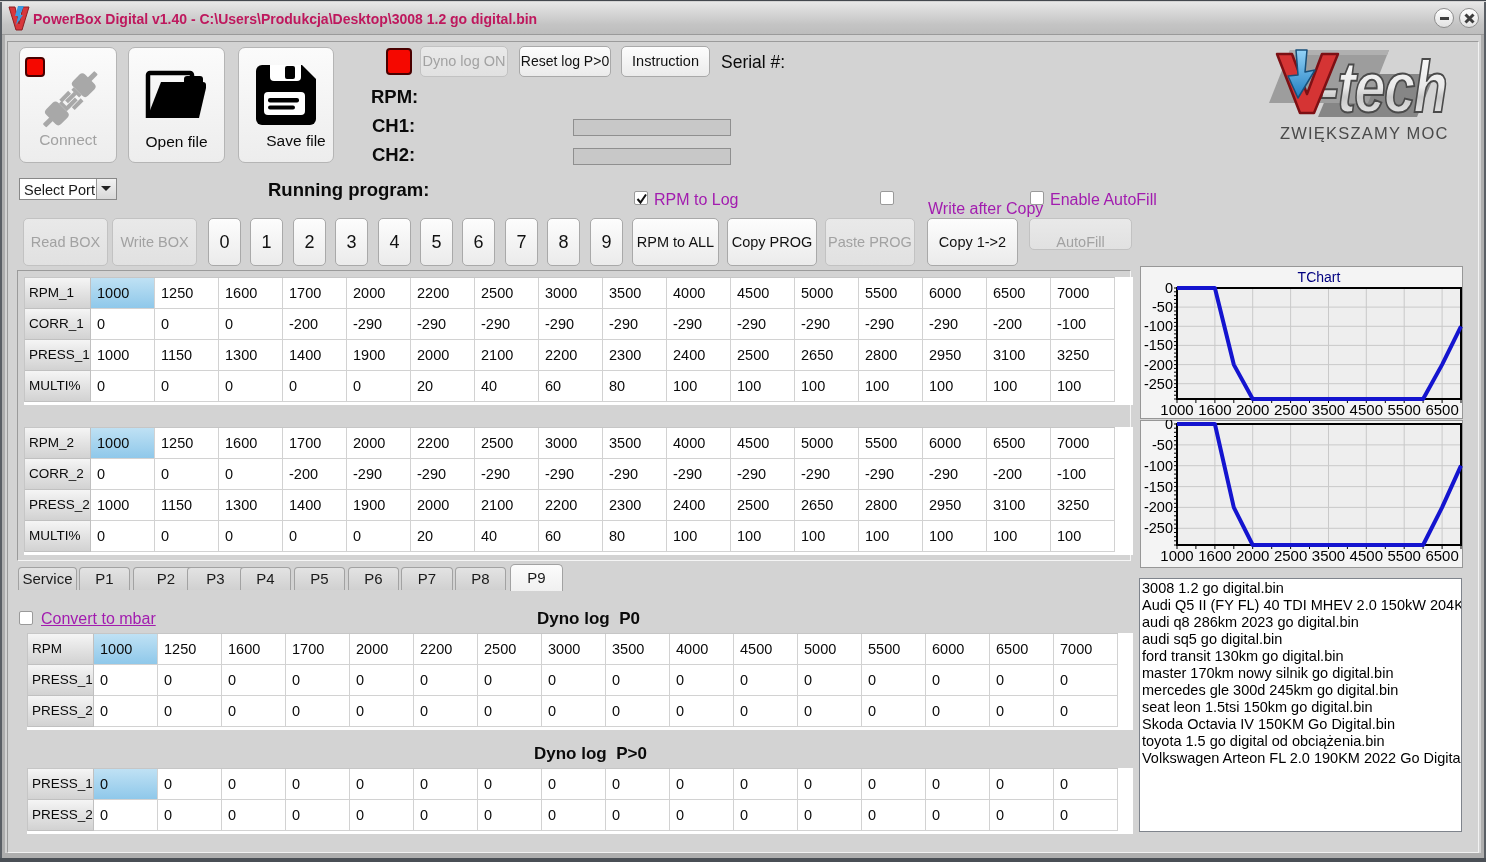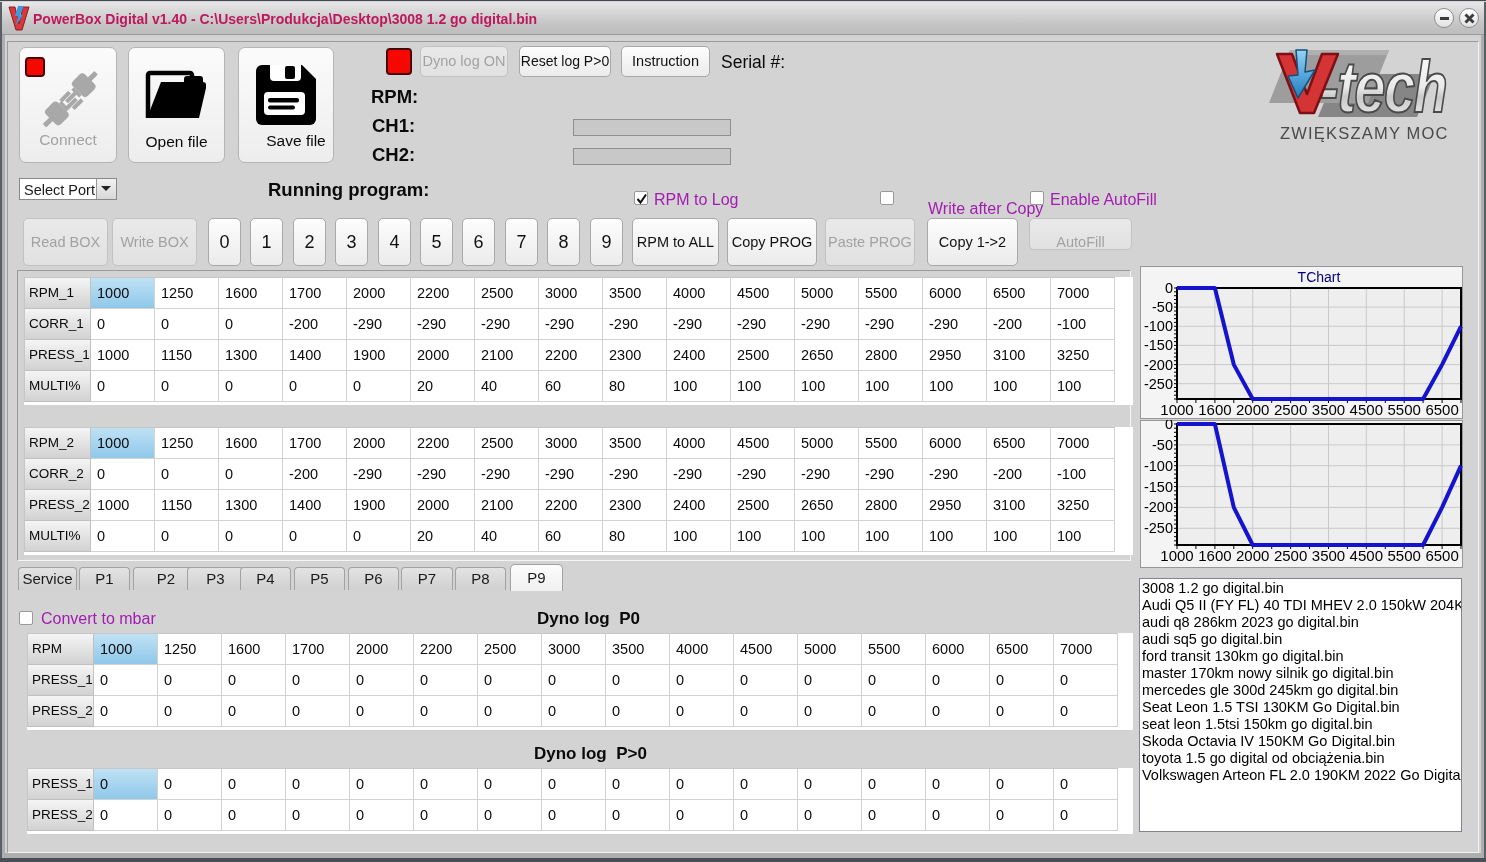--- a/index.html
+++ b/index.html
@@ -288,21 +288,21 @@
 <div class="tab" style="left:79px;width:51px;">P1</div>
 <div class="tab" style="left:133px;width:66px;">P2</div>
 <div class="tab" style="left:187px;width:57px;">P3</div>
 <div class="tab" style="left:240px;width:51px;">P4</div>
 <div class="tab" style="left:294px;width:51px;">P5</div>
 <div class="tab" style="left:348px;width:51px;">P6</div>
 <div class="tab" style="left:401px;width:52px;">P7</div>
 <div class="tab" style="left:455px;width:51px;">P8</div>
 <div class="tab active" style="left:510px;width:53px;">P9</div>
 <div class="cb" style="left:19px;top:611px;width:14px;height:14px;"></div>
-<div class="cblab" style="left:41px;top:610px;">Convert to mbar</div>
+<div class="cblab" style="left:41px;top:610px;text-decoration:underline;">Convert to mbar</div>
 <div class="dyh" style="left:537px;top:609px;">Dyno log&nbsp; P0</div>
 <div class="tblwrap" style="left:27px;top:633px;width:1106px;height:97px;"></div>
 <div class="tbl" style="left:27px;top:633px;">
 <div class="hc">RPM</div>
 <div class="dc blue">1000</div>
 <div class="dc">1250</div>
 <div class="dc">1600</div>
 <div class="dc">1700</div>
 <div class="dc">2000</div>
 <div class="dc">2200</div>
@@ -457,21 +457,20 @@
 <polyline points="37.0,4.0 55.9,4.0 74.9,4.0 93.8,87.4 112.7,125.0 131.7,125.0 150.6,125.0 169.5,125.0 188.5,125.0 207.4,125.0 226.3,125.0 245.3,125.0 264.2,125.0 283.1,125.0 302.1,87.4 321.0,45.7" fill="none" stroke="#1414cf" stroke-width="4" stroke-linejoin="round"></polyline>
 </svg>
 <div id="listbox">
       <div>3008 1.2 go digital.bin</div>
       <div>Audi Q5 II (FY FL) 40 TDI MHEV 2.0 150kW 204KM (2</div>
       <div>audi q8 286km 2023 go digital.bin</div>
       <div>audi sq5 go digital.bin</div>
       <div>ford transit 130km go digital.bin</div>
       <div>master 170km nowy silnik go digital.bin</div>
       <div>mercedes gle 300d 245km go digital.bin</div>
-      <div>Seat Leon 1.5 TSI 130KM Go Digital.bin</div>
       <div>seat leon 1.5tsi 150km go digital.bin</div>
       <div>Skoda Octavia IV 150KM Go Digital.bin</div>
       <div>toyota 1.5 go digital od obciążenia.bin</div>
       <div>Volkswagen Arteon FL 2.0 190KM 2022 Go Digital Auto.bin</div>
     </div>
 <svg class="abs" style="left:1250px;top:42px;" width="228" height="105" viewBox="0 0 228 105">
 <defs>
 <linearGradient id="met" x1="0" y1="0" x2="0" y2="1">
 <stop offset="0" stop-color="#ffffff"></stop>
           <stop offset="0.5" stop-color="#e9e9e9"></stop>

